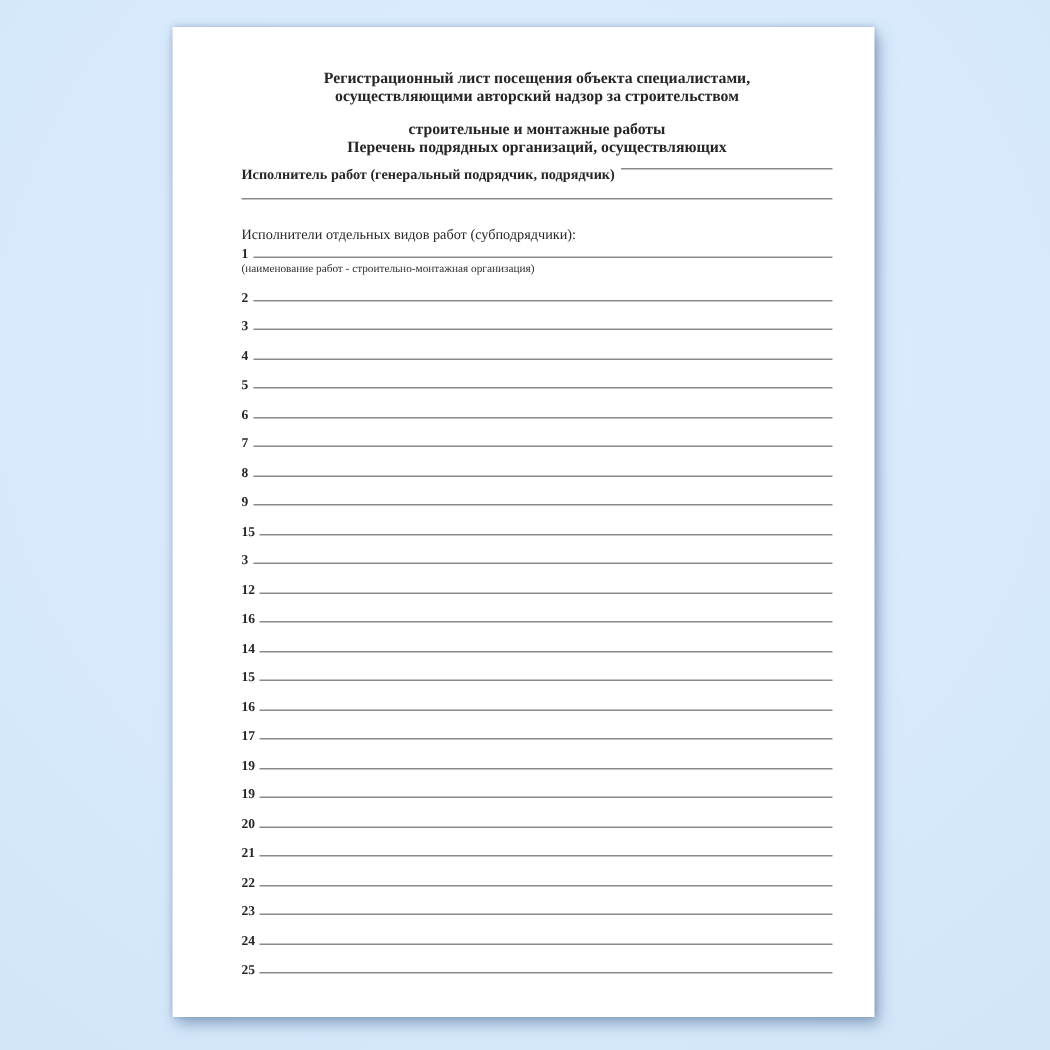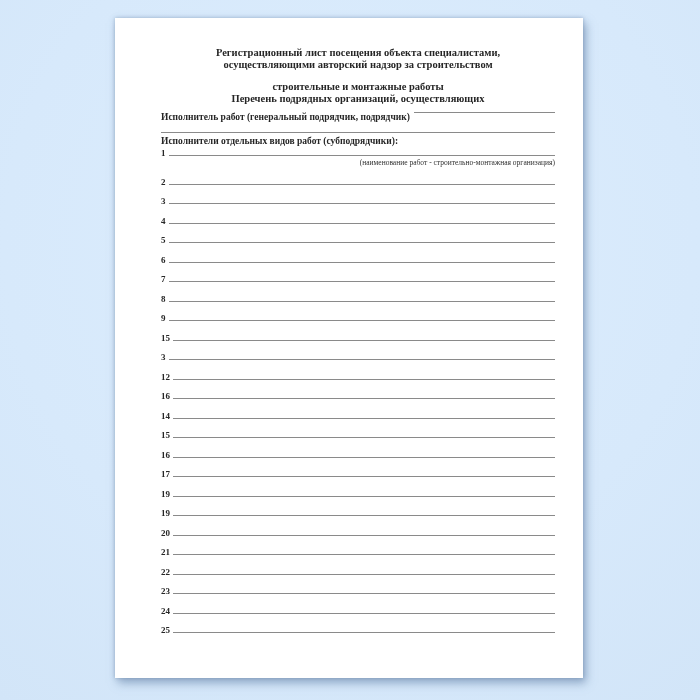--- a/index.html
+++ b/index.html
@@ -48,45 +48,45 @@
   .fill-line{
     flex:1;
     border-bottom:1px solid var(--rule);
     margin:0 0 2px 4px;
   }
   .full-line{
     height:7px;
     border-bottom:1px solid var(--rule);
   }
   .sub-label{
-    margin-top:2px;
+    margin-top:18px;
     height:12px;
     line-height:12px;
     font-size:9.5px;
-    font-weight:bold;
+    font-weight:normal;
   }
   .rows{width:100%;}
   .row{
     display:flex;
     align-items:flex-end;
     height:19.5px;
     font-size:9px;
     font-weight:bold;
   }
   .row.first{height:11px;}
   .row .num{line-height:10px;}
   .row .line{
     flex:1;
     border-bottom:1px solid var(--rule);
     margin:0 0 2px 3px;
   }
   .caption{
     height:9px;
     line-height:9px;
-    text-align:right;
+    text-align:left;
     font-size:7.5px;
     font-weight:normal;
     color:#303030;
   }
 </style>
 </head>
 <body>
 
 <div class="canvas">
   <div class="page">

